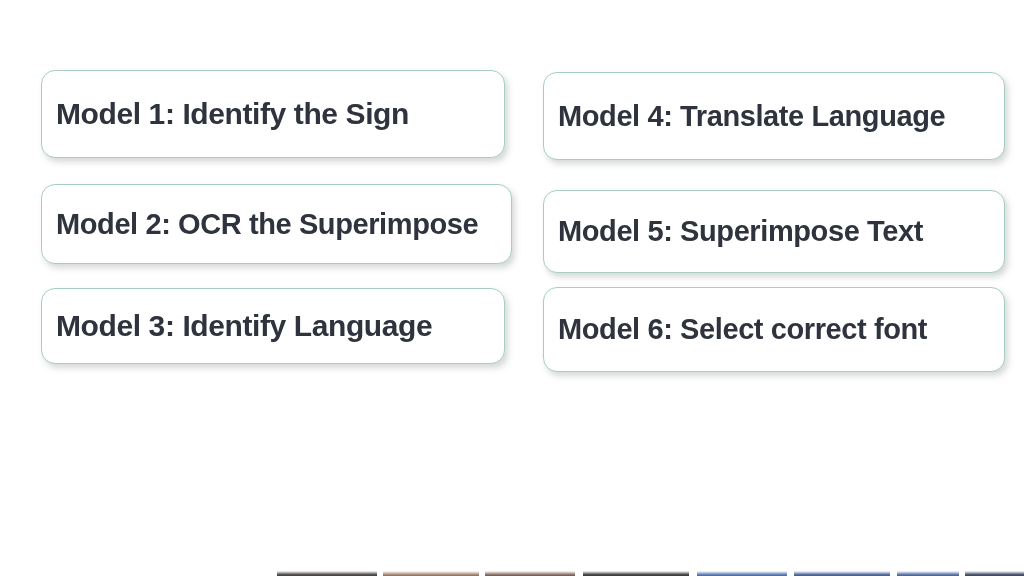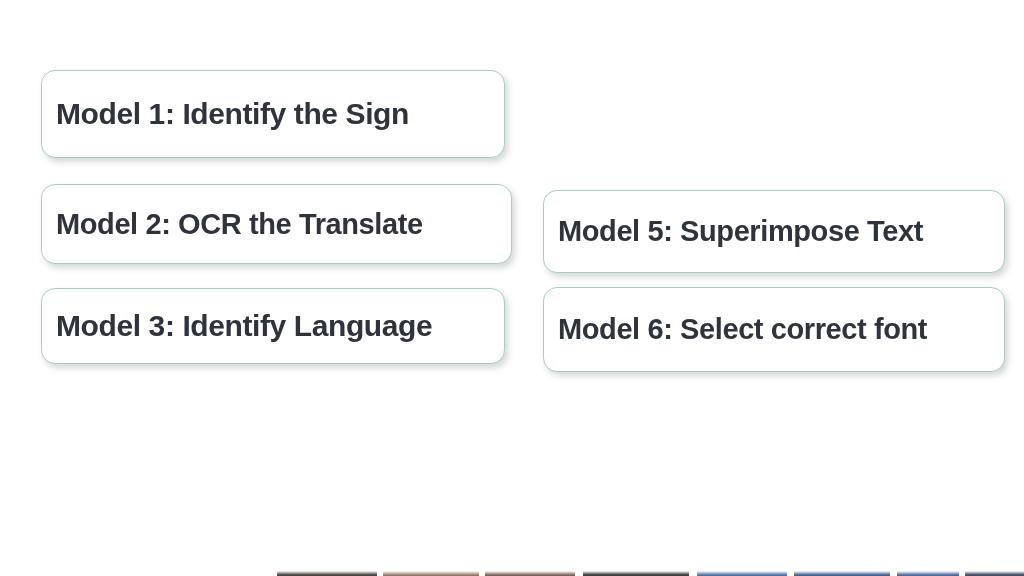--- a/index.html
+++ b/index.html
@@ -110,27 +110,30 @@
 
 <div id="slide">
 
   <div id="model-grid">
 
     <div class="model-box box-r1 col-left">
       <span class="model-label">Model 1: Identify the Sign</span>
     </div>
 
     <div class="model-box box-r2 col-left">
-      <span class="model-label">Model 2: OCR the Translate</span>
+      <span class="model-label">Model 2: OCR the Superimpose</span>
     </div>
 
     <div class="model-box box-r3 col-left">
       <span class="model-label">Model 3: Identify Language</span>
     </div>
 
+    <div class="model-box box-r1 col-right">
+      <span class="model-label">Model 4: Translate Language</span>
+    </div>
 
     <div class="model-box box-r2 col-right">
       <span class="model-label">Model 5: Superimpose Text</span>
     </div>
 
     <div class="model-box box-r3 col-right">
       <span class="model-label">Model 6: Select correct font</span>
     </div>
 
   </div>

